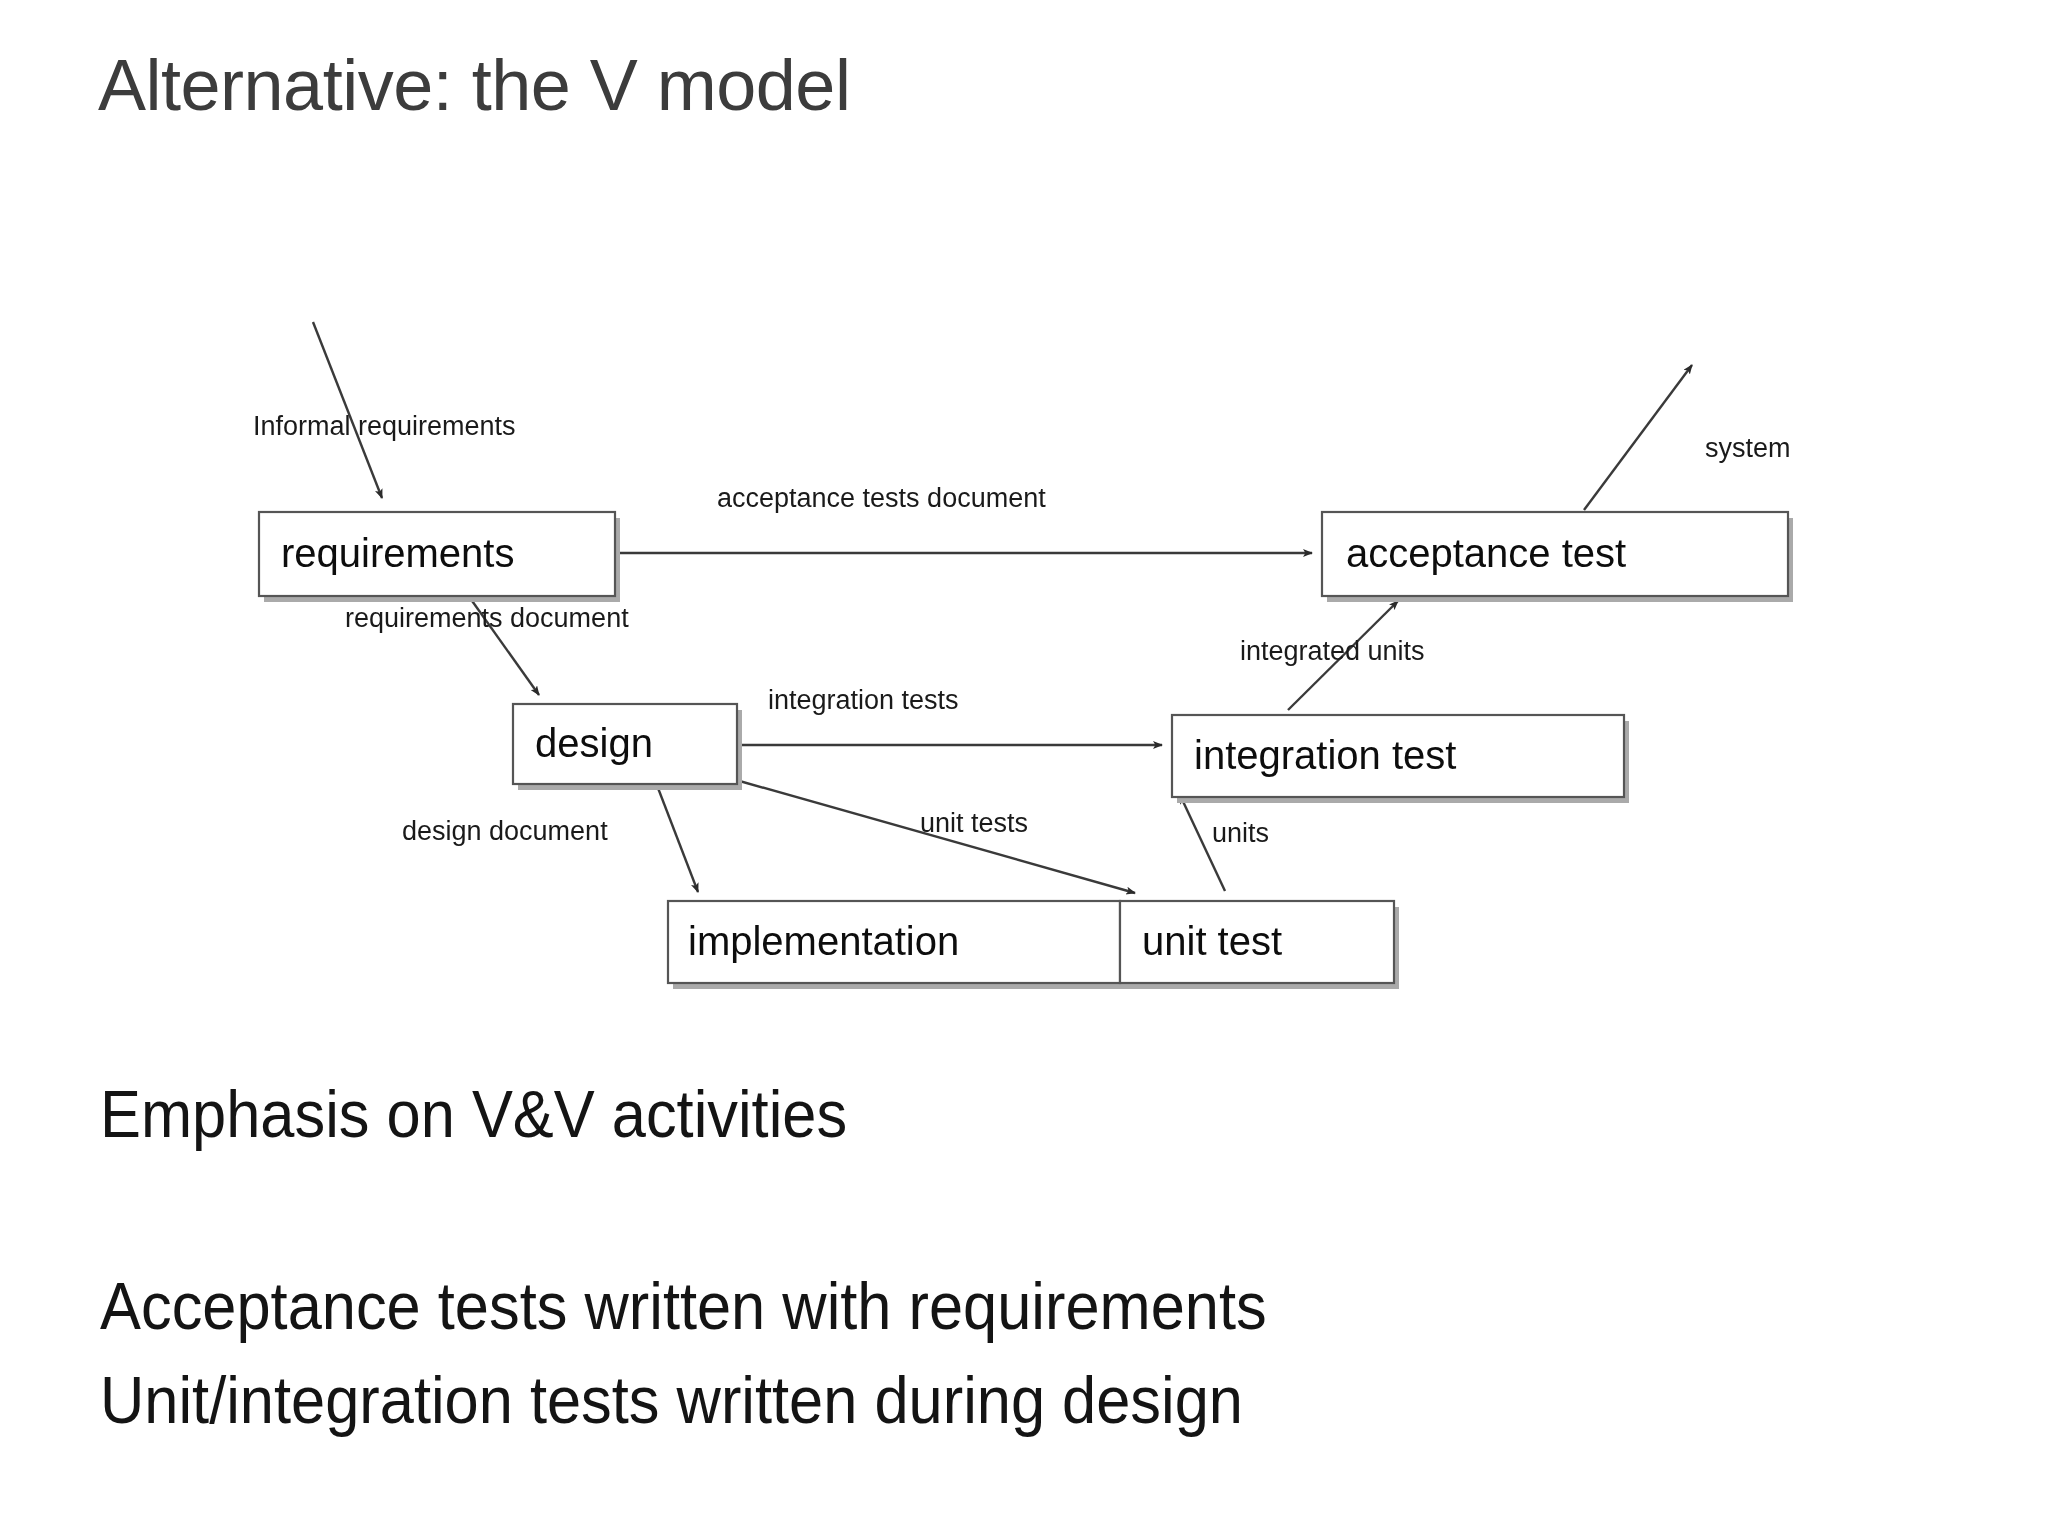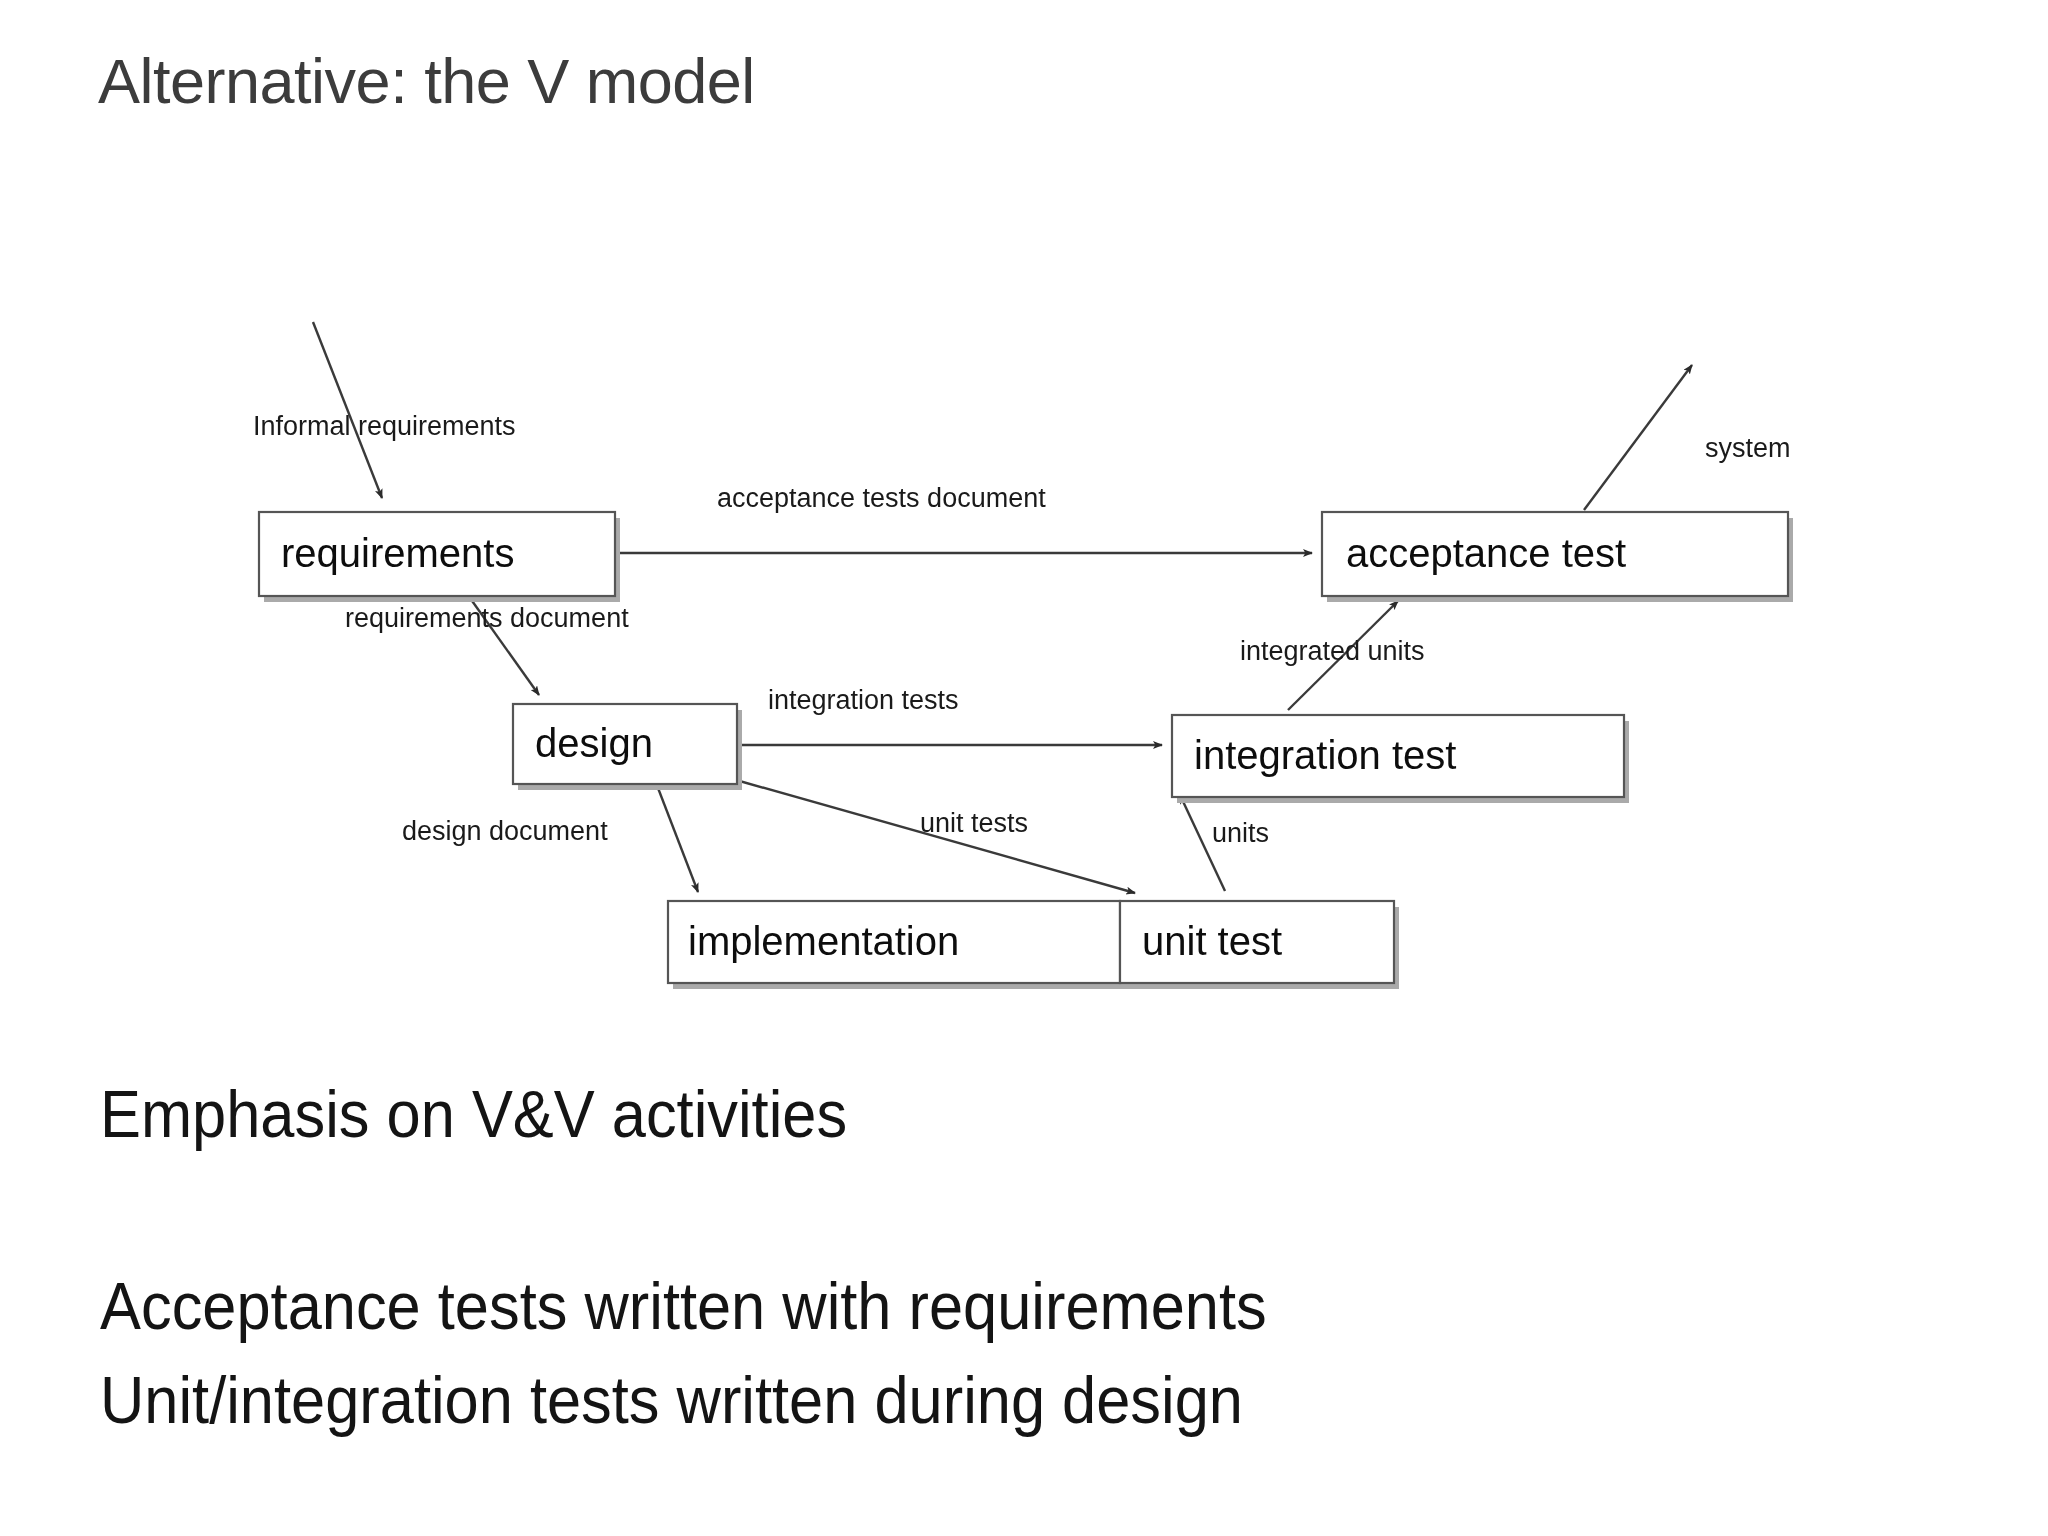--- a/index.html
+++ b/index.html
@@ -15,21 +15,21 @@
     font-family: "Liberation Sans", sans-serif;
     -webkit-font-smoothing: antialiased;
   }
 
   
   #slide-title {
     position: absolute;
     left: 98px;
     top: 48px;
     font-family: "Liberation Sans", sans-serif;
-    font-size: 63px;
+    font-size: 72px;
     font-weight: 300;
     letter-spacing: -0.5px;
     color: #3c3c3c;
     white-space: nowrap;
     line-height: 1.05;
   }
 
   
   #diagram {
     position: absolute;

